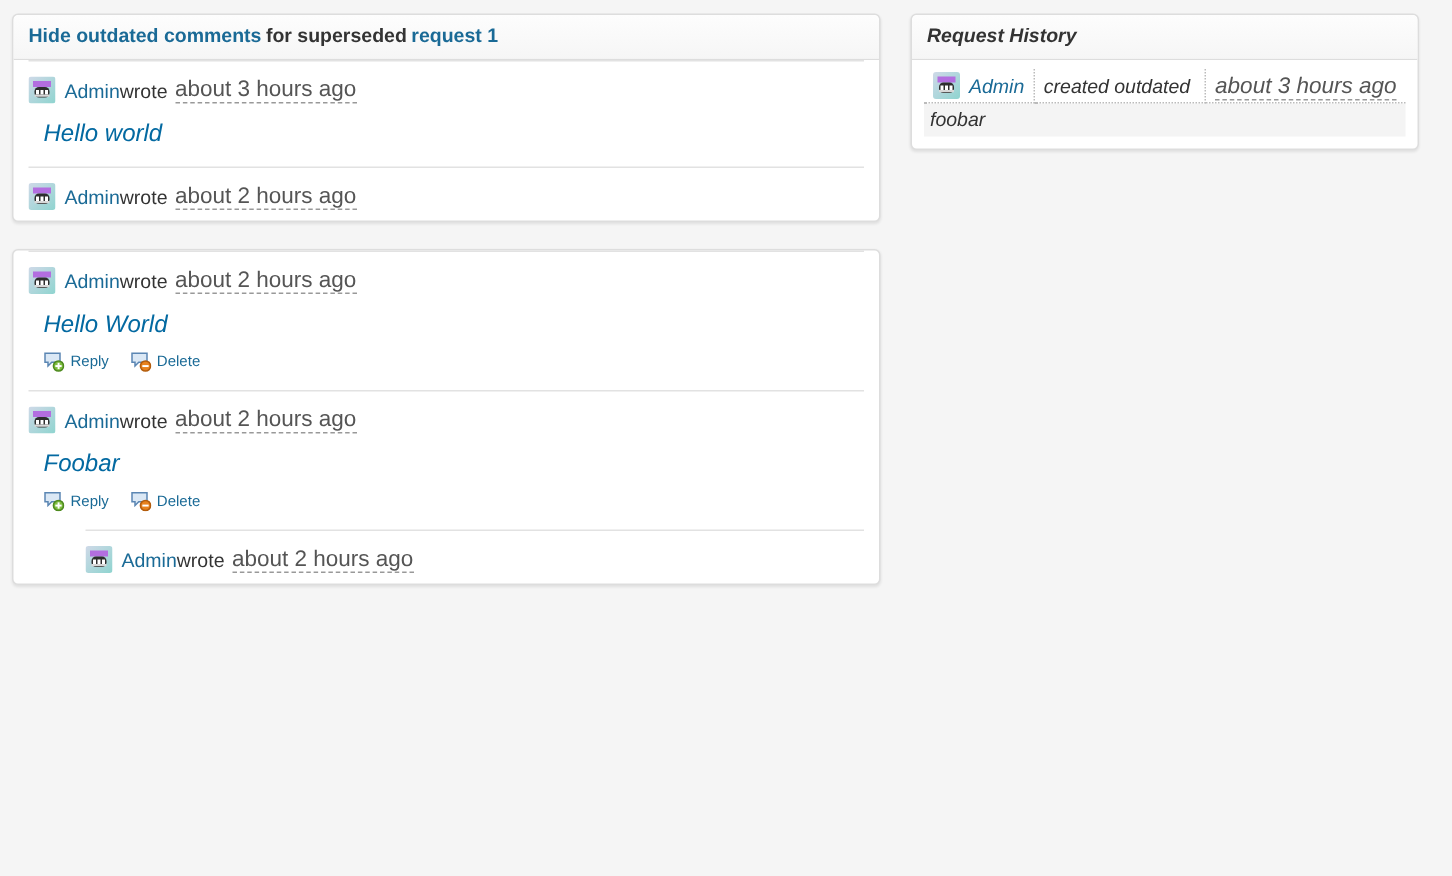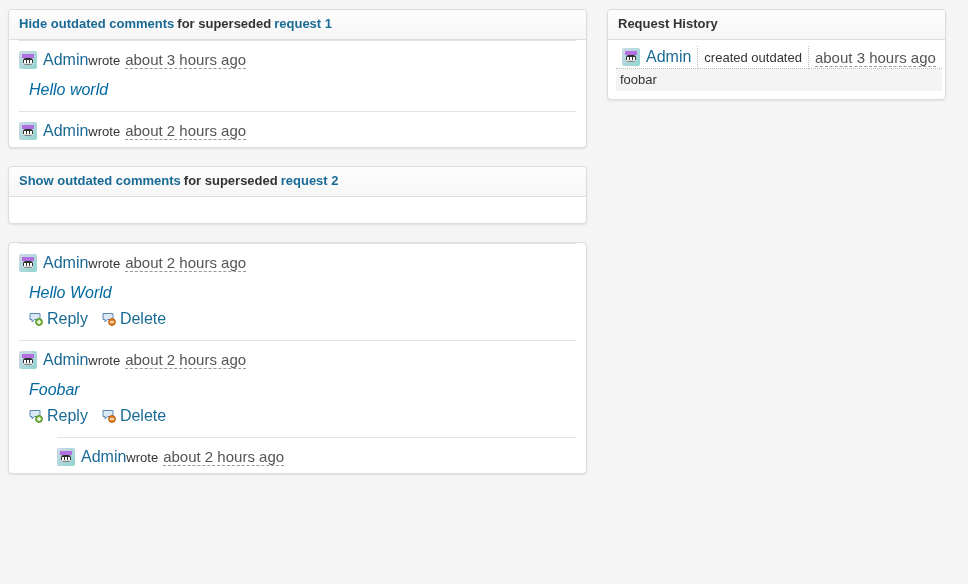--- a/index.html
+++ b/index.html
@@ -85,21 +85,21 @@
     width: 18px;
     height: 18px;
     margin-right: 6px;
     border-radius: 2px;
     flex: 0 0 auto;
     display: inline-block;
     vertical-align: middle;
   }
   .avatar svg { display: block; }
 
-  .author { color: #1a6a96; font-size: 16px; }
+  .author { color: #1a6a96; font-size: 13px; }
   .wrote  { color: #333333; font-size: 13px; }
   .stamp {
     margin-left: 5px;
     font-size: 15px;
     color: #555555;
     border-bottom: 1px dashed #999999;
     cursor: help;
   }
 
   .cmt-body {
@@ -113,39 +113,40 @@
     padding: 2px 0 6px 10px;
     display: flex;
     align-items: center;
     gap: 14px;
     white-space: nowrap;
   }
   .act {
     display: inline-flex;
     align-items: center;
     color: #1a6a96;
-    font-size: 16px;
+    font-size: 10px;
     cursor: pointer;
   }
   .act .ico { margin-right: 4px; display: inline-flex; }
 
   .nested {
     margin-left: 38px;
     border-top: 1px solid #e2e2e2;
     padding-top: 9px;
     margin-top: 6px;
   }
   .nested .cmt-head { height: 20px; }
 
   
   .col-right {
     position: absolute;
     left: 607px;
     top: 9px;
     width: 339px;
+    font-style: italic;
   }
   .hist-body { padding: 6px 8px 8px 8px; }
   table.hist {
     width: 100%;
     border-collapse: collapse;
     font-size: 13px;
   }
   table.hist td {
     padding: 2px 6px;
     vertical-align: middle;
@@ -230,26 +231,20 @@
             </span>
             <span class="author">Admin</span>
             <span class="wrote">wrote</span>
             <span class="stamp">about 2 hours ago</span>
           </div>
         </div>
 
       </div>
     </div>
 
-    <div class="panel">
-      <div class="panel-head">
-        <span class="link link-bold">Show outdated comments</span><span class="head-mid">for superseded</span><span class="link link-bold">request 2</span>
-      </div>
-      <div class="panel-body" style="height:26px;"></div>
-    </div>
 
     <div class="panel">
       <div class="panel-body">
 
         <div class="comment">
           <div class="cmt-head">
             <span class="avatar">
               <svg width="18" height="18" viewBox="0 0 18 18">
                 <rect width="18" height="18" rx="2" fill="url(#av1)"></rect>
                 <rect x="3" y="3" width="12" height="4" fill="#b36ee0"></rect>

